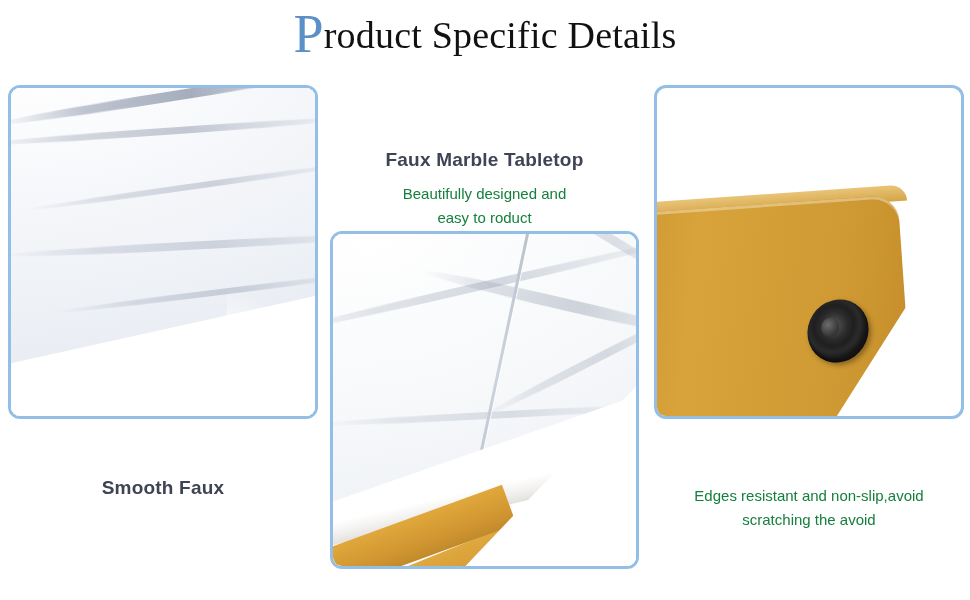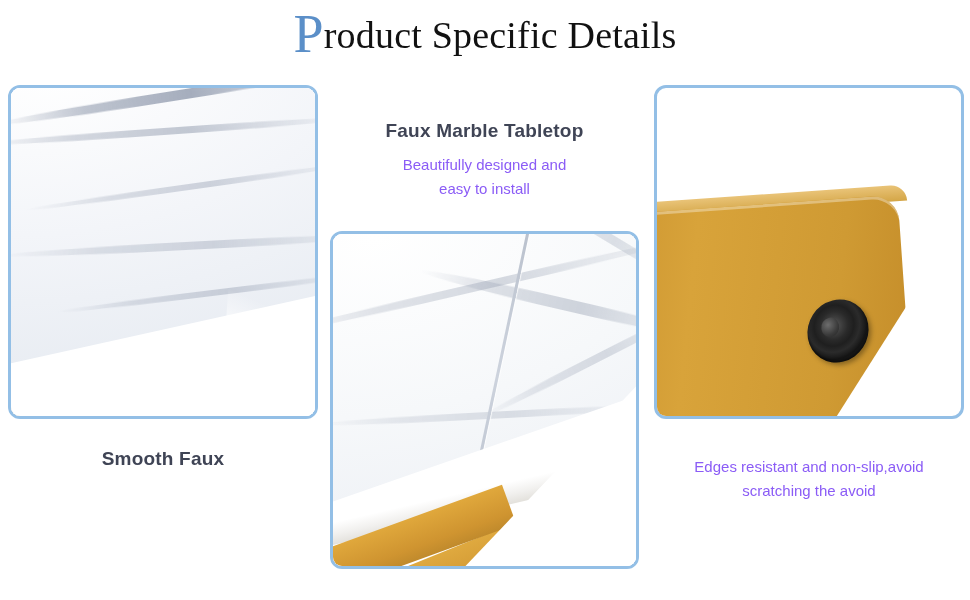--- a/index.html
+++ b/index.html
@@ -192,33 +192,33 @@
   }
   #panel-right .pad::after {
     content: "";
     position: absolute;
     left: 24%; top: 26%; width: 30%; height: 30%;
     border-radius: 50%;
     background: radial-gradient(circle at 40% 35%, #6d6d6d 0%, #3b3b3b 60%, #242424 100%);
   }
 
   
-  .caption { position: absolute; text-align: center; }
+  .caption { position: absolute; text-align: center; margin-top: 29px; }
   .caption .cap-title {
     font-size: 19px;
     font-weight: bold;
     color: #3f4455;
     letter-spacing: .2px;
     line-height: 26px;
     white-space: nowrap;
   }
   .caption .cap-body {
     margin-top: 9px;
     font-size: 15px;
-    color: #8b5cf6;
+    color: #15803d;
     line-height: 24px;
   }
 
   #caption-center { left: 330px; top: 118px; width: 309px; }
   #caption-left   { left: 8px;   top: 446px; width: 310px; }
   #caption-right  { left: 654px; top: 446px; width: 310px; }
 </style>
 </head>
 <body>
 
@@ -267,21 +267,21 @@
   <div class="gold-top-face"></div>
   <div class="gold-leg"></div>
   <div class="leg-taper"></div>
   <div class="pad"></div>
 </div>
 
 <div class="caption" id="caption-center">
   <div class="cap-title">Faux Marble Tabletop</div>
   <div class="cap-body">
     <div>Beautifully designed and</div>
-    <div>easy to install</div>
+    <div>easy to roduct</div>
   </div>
 </div>
 
 <div class="caption" id="caption-left">
   <div class="cap-title">Smooth Faux</div>
   <div class="cap-body">
   </div>
 </div>
 
 <div class="caption" id="caption-right">

